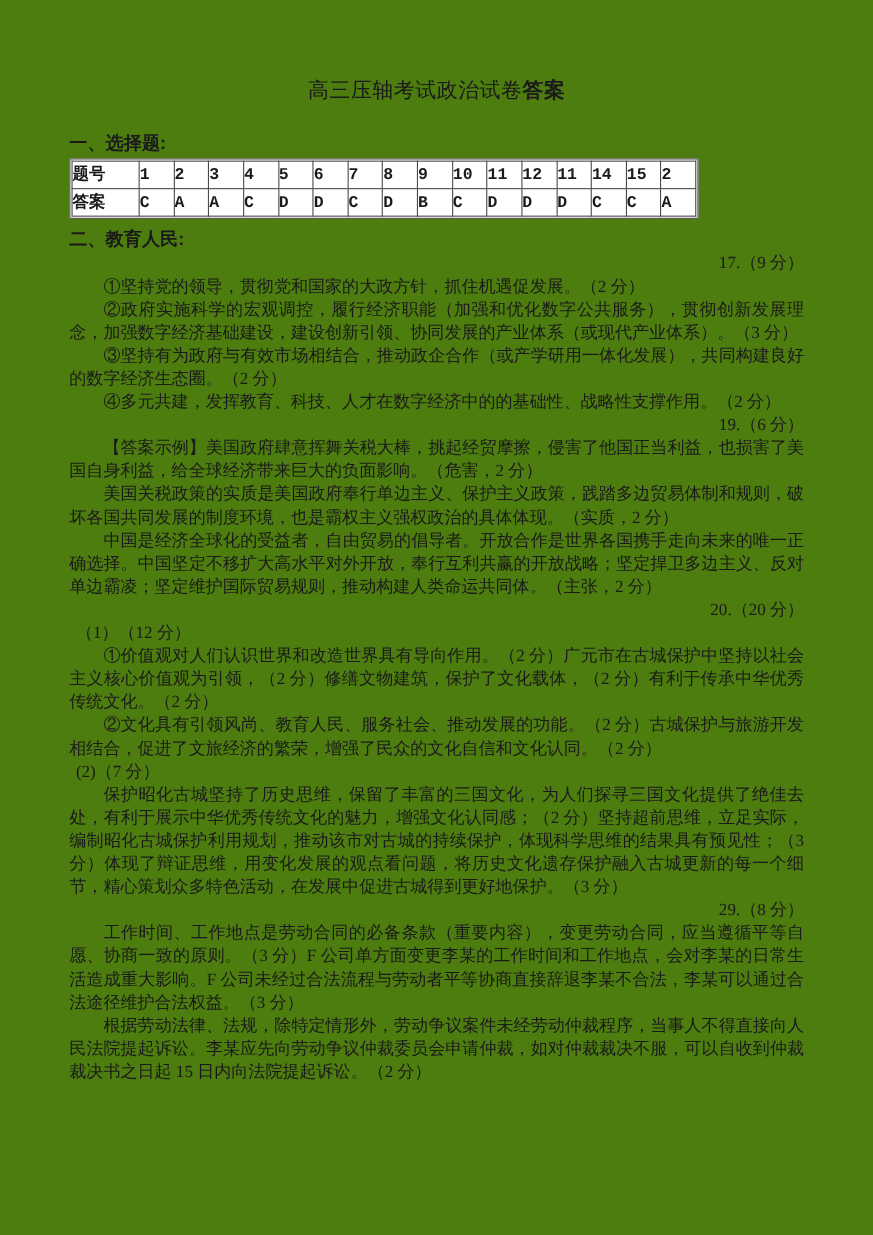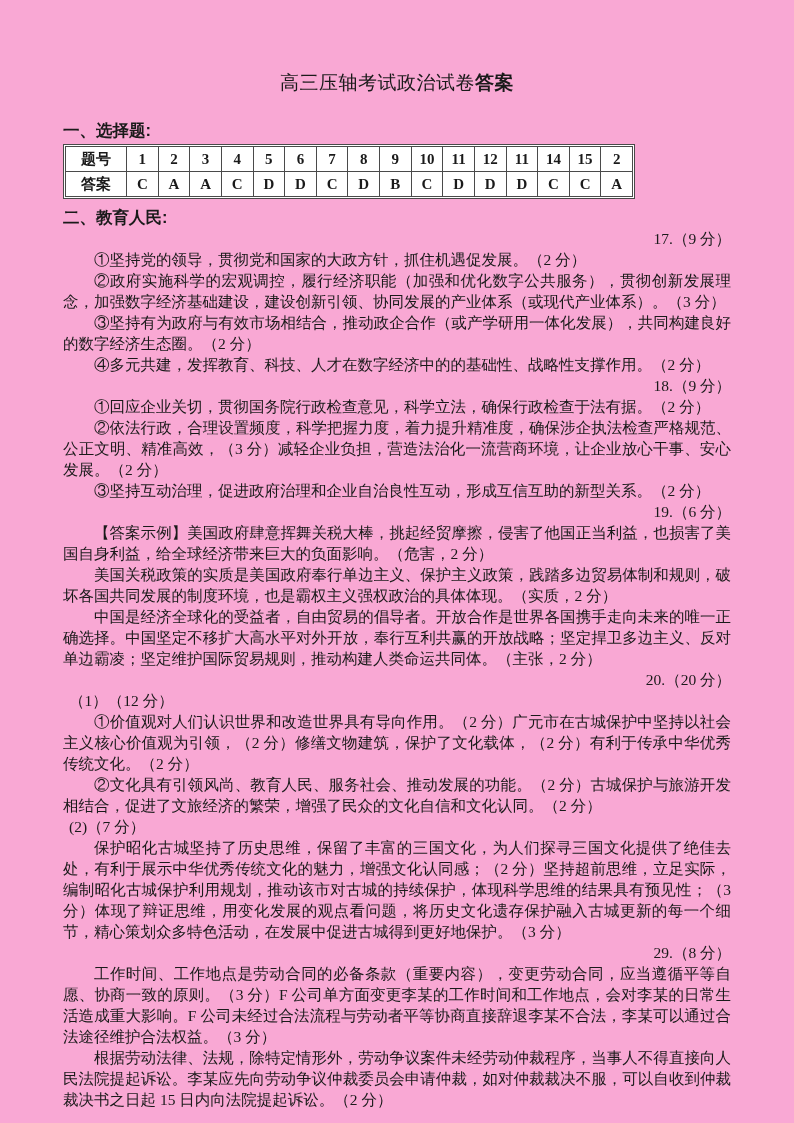--- a/index.html
+++ b/index.html
@@ -5,21 +5,21 @@
   html, body {
     margin: 0;
     padding: 0;
     background: #ffffff;
   }
   .page {
     position: relative;
     width: 794px;
     height: 1123px;
     box-sizing: border-box;
-    background: #f9a8d4;
+    background: #4d7c0f;
     color: #1a1a1a;
     padding: 72px 63px 0 63px;
     font-family: "Liberation Serif", "DejaVu Serif", serif;
     font-size: 15.5px;
     line-height: 21px;
     overflow: hidden;
   }
   .title {
     margin: 0 0 26px 0;
     text-align: center;
@@ -46,23 +46,23 @@
     background: #fff;
   }
   table.answers {
     border-collapse: collapse;
     table-layout: fixed;
     width: 568px;
   }
   table.answers td {
     border: 1px solid #4a4a4a;
     height: 24px;
-    text-align: center;
+    text-align: left;
     vertical-align: middle;
-    font-family: Liberation Serif, serif;
+    font-family: Liberation Mono, monospace;
     font-weight: 700;
     font-size: 15px;
     padding: 0;
     white-space: nowrap;
     overflow: hidden;
   }
   table.answers td.rowhead {
     width: 60px;
   }
   .questions {
@@ -141,26 +141,20 @@
 
   <div class="questions">
       <div>
         <div class="ln ln-label">17.（9 分）</div>
         <div class="ln ln-para">①坚持党的领导，贯彻党和国家的大政方针，抓住机遇促发展。（2 分）</div>
         <div class="ln ln-para">②政府实施科学的宏观调控，履行经济职能（加强和优化数字公共服务），贯彻创新发展理念，加强数字经济基础建设，建设创新引领、协同发展的产业体系（或现代产业体系）。（3 分）</div>
         <div class="ln ln-para">③坚持有为政府与有效市场相结合，推动政企合作（或产学研用一体化发展），共同构建良好的数字经济生态圈。（2 分）</div>
         <div class="ln ln-para">④多元共建，发挥教育、科技、人才在数字经济中的的基础性、战略性支撑作用。（2 分）</div>
       </div>
       <div>
-        <div class="ln ln-label">18.（9 分）</div>
-        <div class="ln ln-para">①回应企业关切，贯彻国务院行政检查意见，科学立法，确保行政检查于法有据。（2 分）</div>
-        <div class="ln ln-para">②依法行政，合理设置频度，科学把握力度，着力提升精准度，确保涉企执法检查严格规范、公正文明、精准高效，（3 分）减轻企业负担，营造法治化一流营商环境，让企业放心干事、安心发展。（2 分）</div>
-        <div class="ln ln-para">③坚持互动治理，促进政府治理和企业自治良性互动，形成互信互助的新型关系。（2 分）</div>
-      </div>
-      <div>
         <div class="ln ln-label">19.（6 分）</div>
         <div class="ln ln-para">【答案示例】美国政府肆意挥舞关税大棒，挑起经贸摩擦，侵害了他国正当利益，也损害了美国自身利益，给全球经济带来巨大的负面影响。（危害，2 分）</div>
         <div class="ln ln-para">美国关税政策的实质是美国政府奉行单边主义、保护主义政策，践踏多边贸易体制和规则，破坏各国共同发展的制度环境，也是霸权主义强权政治的具体体现。（实质，2 分）</div>
         <div class="ln ln-para">中国是经济全球化的受益者，自由贸易的倡导者。开放合作是世界各国携手走向未来的唯一正确选择。中国坚定不移扩大高水平对外开放，奉行互利共赢的开放战略；坚定捍卫多边主义、反对单边霸凌；坚定维护国际贸易规则，推动构建人类命运共同体。（主张，2 分）</div>
       </div>
       <div>
         <div class="ln ln-label">20.（20 分）</div>
         <div class="ln ln-sub">（1）（12 分）</div>
         <div class="ln ln-para">①价值观对人们认识世界和改造世界具有导向作用。（2 分）广元市在古城保护中坚持以社会主义核心价值观为引领，（2 分）修缮文物建筑，保护了文化载体，（2 分）有利于传承中华优秀传统文化。（2 分）</div>
         <div class="ln ln-para">②文化具有引领风尚、教育人民、服务社会、推动发展的功能。（2 分）古城保护与旅游开发相结合，促进了文旅经济的繁荣，增强了民众的文化自信和文化认同。（2 分）</div>

